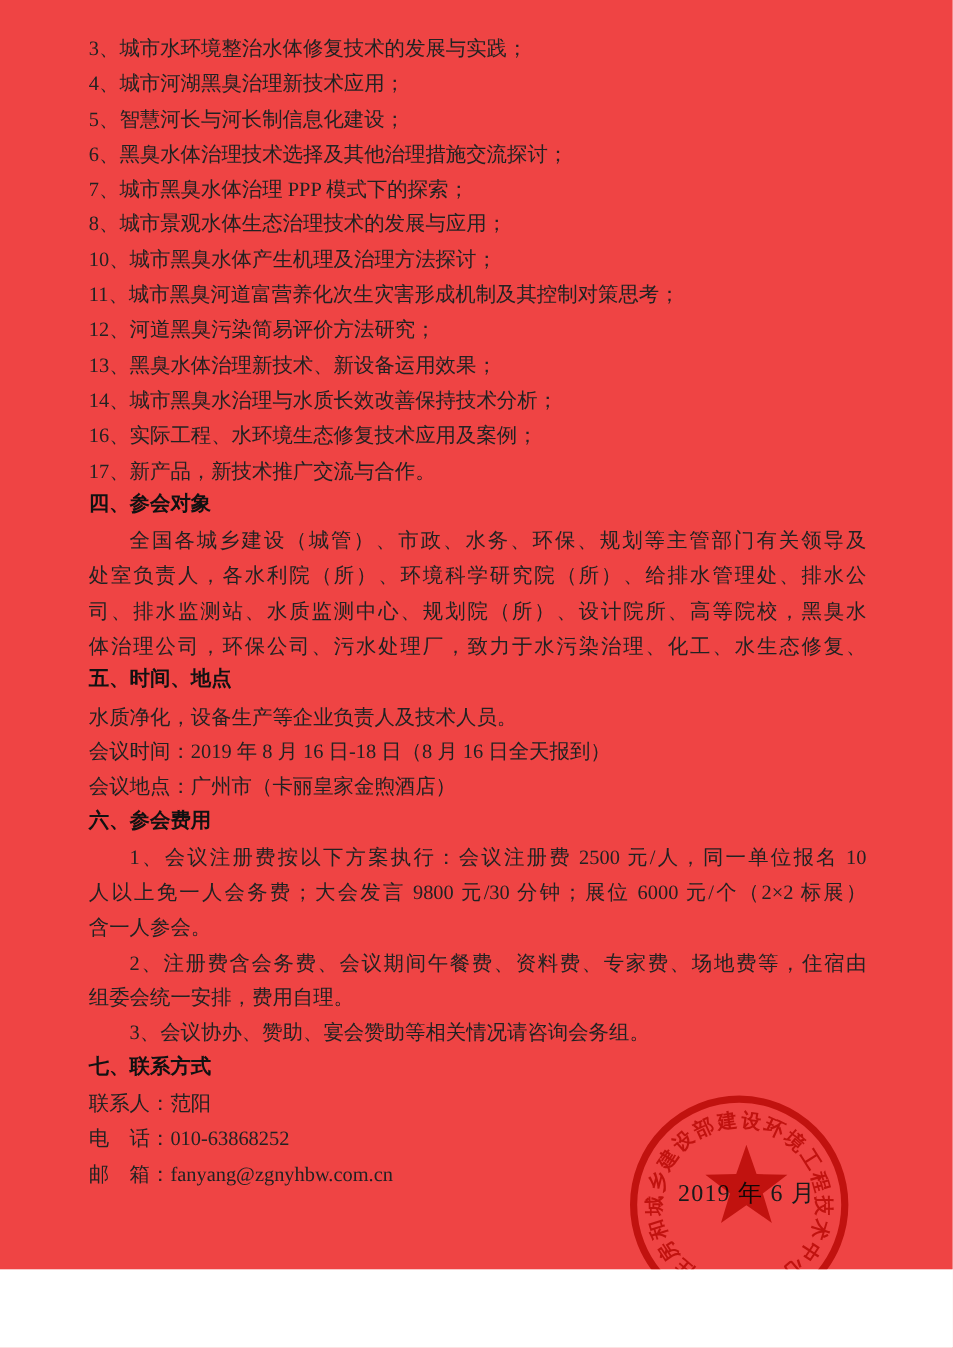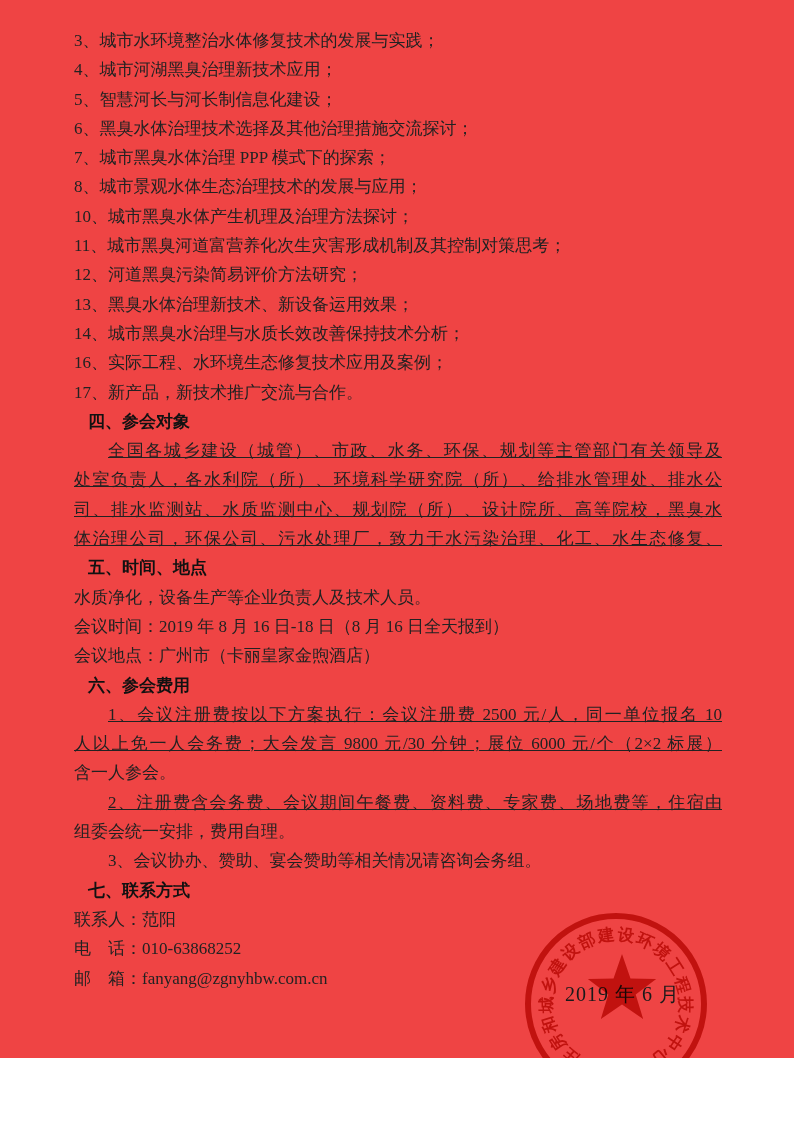--- a/index.html
+++ b/index.html
@@ -25,31 +25,29 @@
     line-height: 29.3px;
   }
   .line {
     white-space: nowrap;
   }
   
   .jl {
     white-space: normal;
     text-align: justify;
     text-align-last: justify;
-    text-decoration: underline;
   }
   
   .ind {
     text-indent: 2em;
   }
   .heading {
-    font-family: Liberation Serif, serif;
+    font-family: Liberation Mono, monospace;
     font-weight: 700;
     color: #111111;
-    margin-left: 14px;
   }
   .contact-label {
     display: inline-block;
   }
   .date-line {
     position: absolute;
     left: 565px;
     top: 981px;
     font-size: 20px;
     letter-spacing: 1px;

